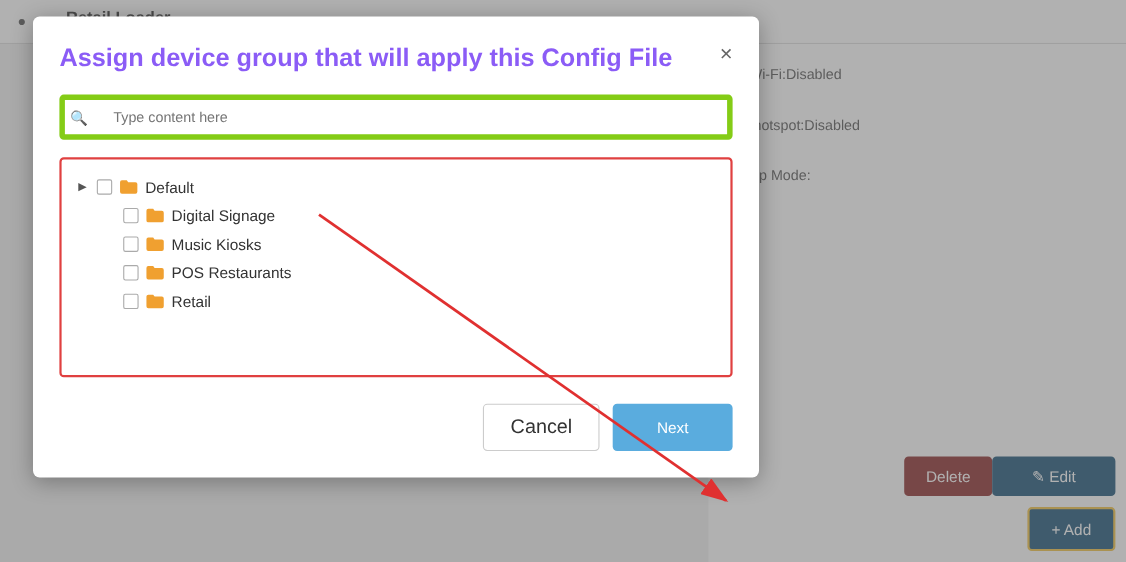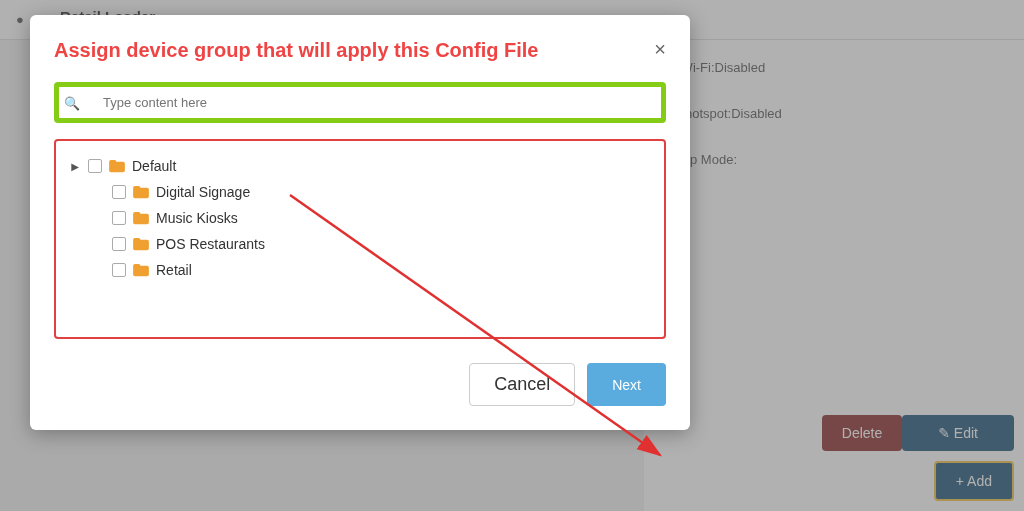--- a/index.html
+++ b/index.html
@@ -129,23 +129,23 @@
     }
 
     .modal-header {
       display: flex;
       justify-content: space-between;
       align-items: flex-start;
       margin-bottom: 20px;
     }
 
     .modal-title {
-      font-size: 20px;
+      font-size: 23px;
       font-weight: 600;
-      color: #ef4444;
+      color: #8b5cf6;
       flex: 1;
       padding-right: 20px;
     }
 
     .close-btn {
       background: none;
       border: none;
       font-size: 20px;
       color: #666;
       cursor: pointer;
@@ -244,21 +244,21 @@
       padding: 10px 24px;
       border-radius: 4px;
       font-size: 18px;
       color: #333;
       cursor: pointer;
     }
 
     .btn-next {
       background: #5aacde;
       border: none;
-      padding: 10px 25px;
+      padding: 10px 40px;
       border-radius: 4px;
       font-size: 14px;
       color: #fff;
       cursor: pointer;
     }
 
     
     .arrow-overlay {
       position: absolute;
       top: 0;

